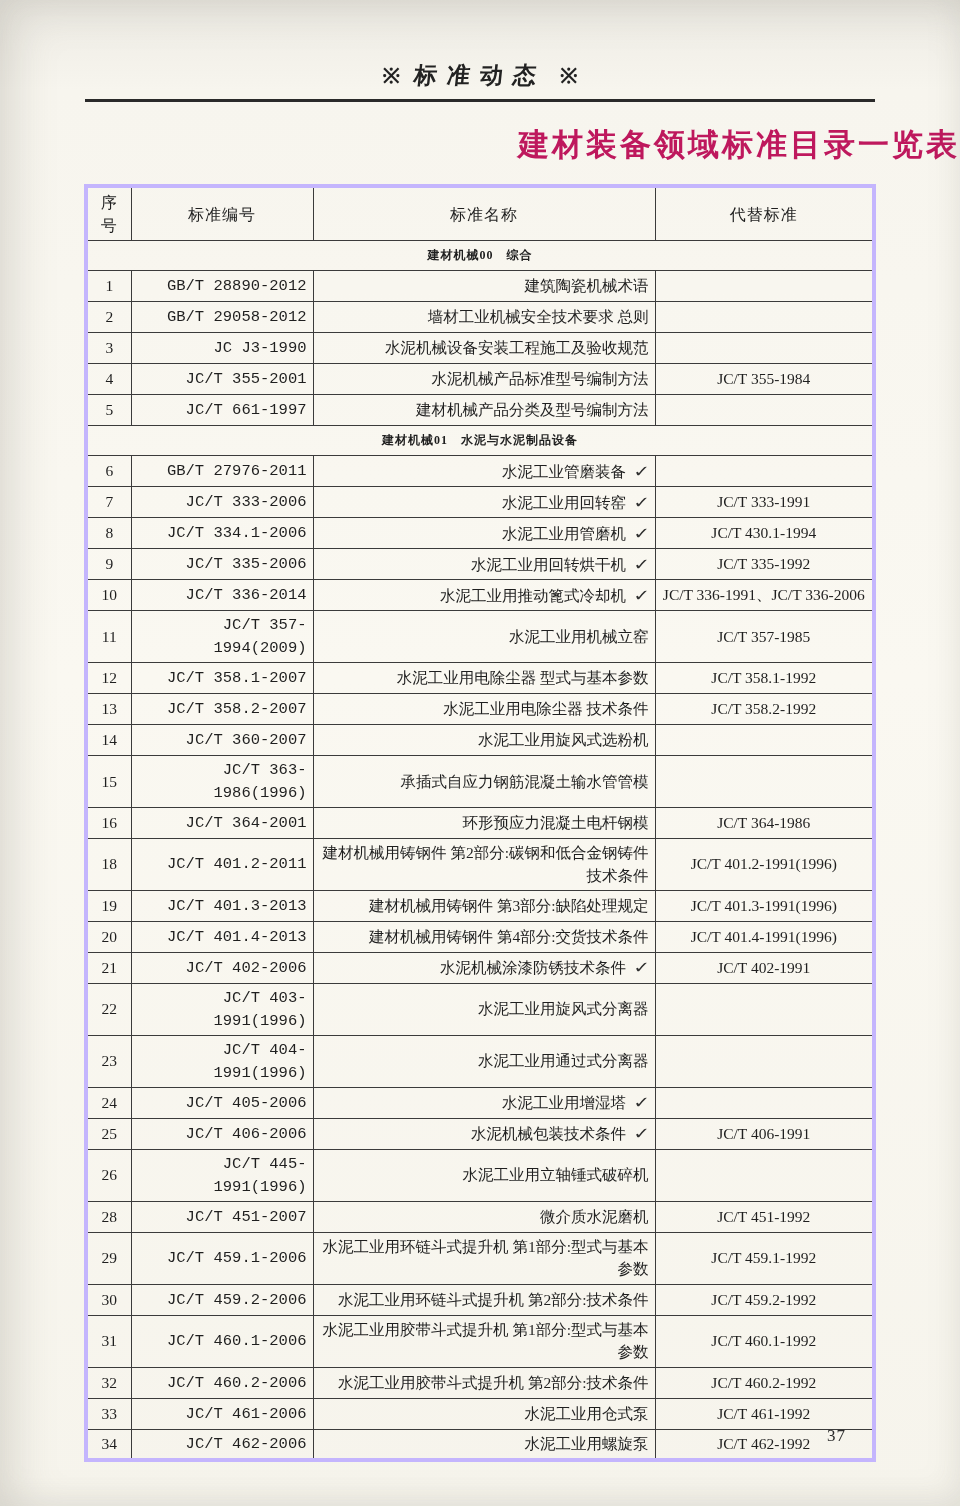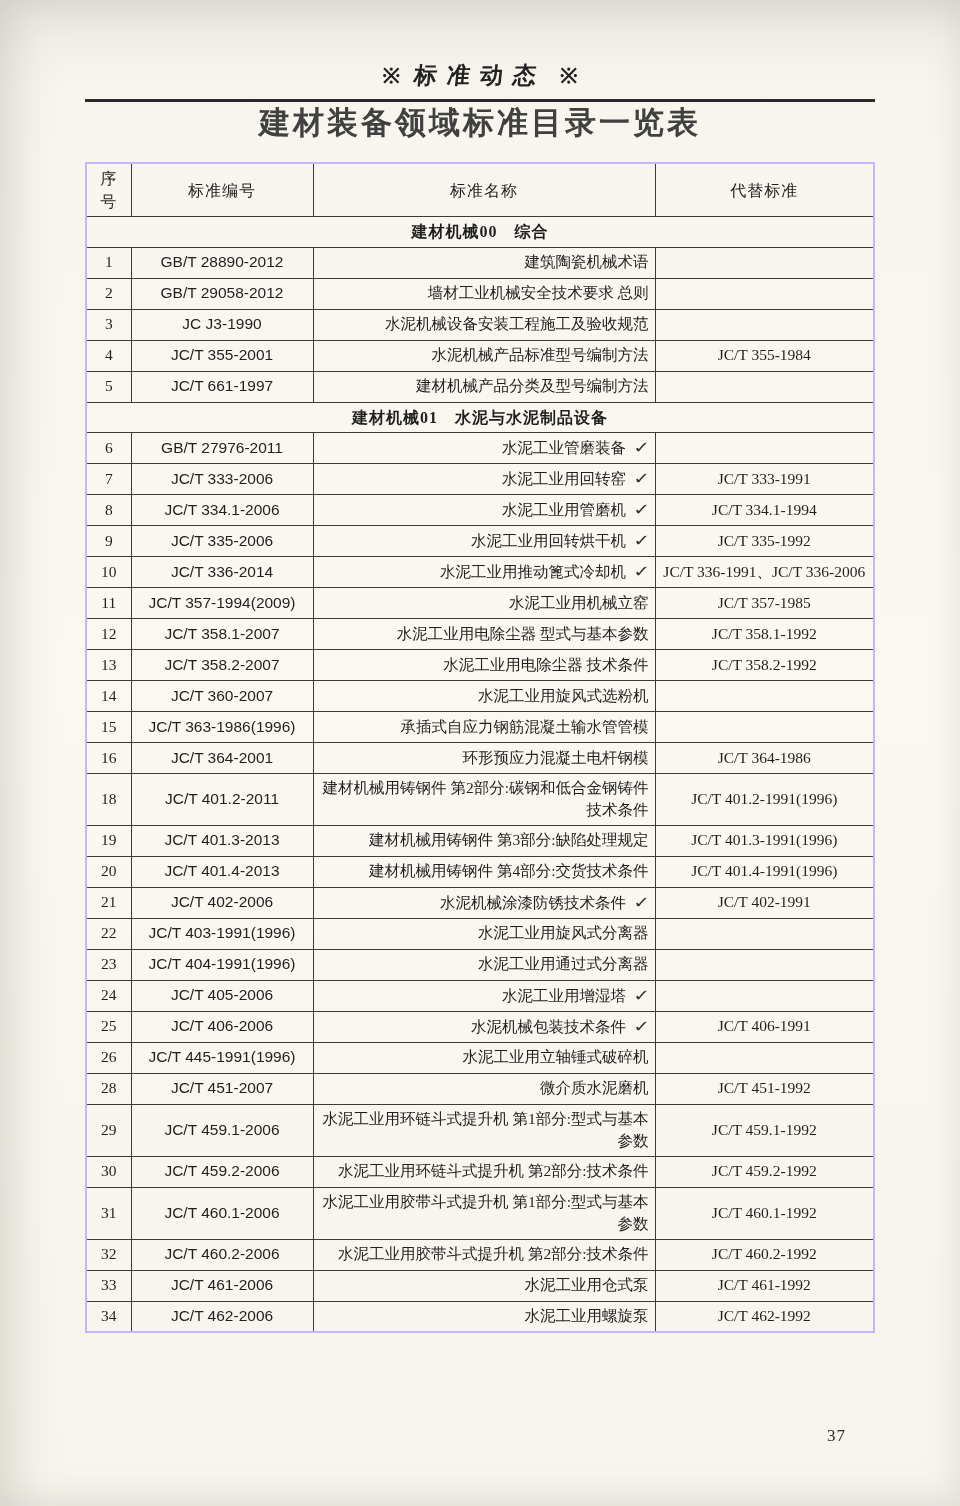--- a/index.html
+++ b/index.html
@@ -27,53 +27,53 @@
     display: inline-block; letter-spacing: 10px;
     transform: skewX(-6deg); font-weight: bold;
   }
   .divider {
     width: 790px; margin: 8px auto 0 auto;
     border-bottom: 3px solid #2a2a2a;
   }
 
   
   .page-title {
-    text-align: center; 
-    font-size: 31px; font-weight: bold; letter-spacing: 3px; color: #404040;
+    text-align: right; margin-top: 22px;
+    font-size: 31px; font-weight: bold; letter-spacing: 3px; color: #be185d;
   }
 
   
   table.standards {
     width: 788px; margin: 18px auto 0 auto;
     border-collapse: collapse; table-layout: fixed;
     font-size: 15.5px;
   }
   table.standards col.c-no { width: 45px; }
   table.standards col.c-code { width: 182px; }
   table.standards col.c-name { width: 342px; }
   table.standards col.c-repl { width: 219px; }
   table.standards th, table.standards td {
     border: 1px solid #3b3b3b;
     padding: 3px 6px;
     vertical-align: middle;
     line-height: 1.45;
   }
-  table.standards { border: 2px solid #c4b5fd; }
+  table.standards { border: 4px solid #c4b5fd; }
   thead th {
     font-weight: normal; text-align: center; height: 50px; font-size: 16px;
     letter-spacing: 1px;
   }
   th.th-no { word-break: break-all; line-height: 1.3; padding: 2px 10px; }
   tr.section-row td {
-    text-align: center; font-weight: bold; font-size: 16px;
+    text-align: center; font-weight: bold; font-size: 12px;
     height: 30px; letter-spacing: 1px;
   }
   tr.item-row { height: 31px; }
   td.cell-no { text-align: center; }
-  td.cell-code { text-align: center; padding-left: 11px; font-family: Liberation Sans, sans-serif; }
+  td.cell-code { text-align: right; padding-left: 11px; font-family: Liberation Mono, monospace; }
   td.cell-name { text-align: right; padding-left: 11px; }
   td.cell-replaces { text-align: center; }
   .checkmark {
     font-family: "DejaVu Sans", sans-serif;
     font-weight: bold; font-size: 16px; color: #2e2e2e;
     margin-left: 9px; display: inline-block; transform: scaleX(1.25);
   }
 
   
   .page-number {
@@ -156,21 +156,21 @@
         <tr class="item-row">
           <td class="cell-no">7</td>
           <td class="cell-code">JC/T 333-2006</td>
           <td class="cell-name"><span>水泥工业用回转窑</span><span class="checkmark">✓</span></td>
           <td class="cell-replaces">JC/T 333-1991</td>
         </tr>
         <tr class="item-row">
           <td class="cell-no">8</td>
           <td class="cell-code">JC/T 334.1-2006</td>
           <td class="cell-name"><span>水泥工业用管磨机</span><span class="checkmark">✓</span></td>
-          <td class="cell-replaces">JC/T 334.1-1994</td>
+          <td class="cell-replaces">JC/T 430.1-1994</td>
         </tr>
         <tr class="item-row">
           <td class="cell-no">9</td>
           <td class="cell-code">JC/T 335-2006</td>
           <td class="cell-name"><span>水泥工业用回转烘干机</span><span class="checkmark">✓</span></td>
           <td class="cell-replaces">JC/T 335-1992</td>
         </tr>
         <tr class="item-row">
           <td class="cell-no">10</td>
           <td class="cell-code">JC/T 336-2014</td>

